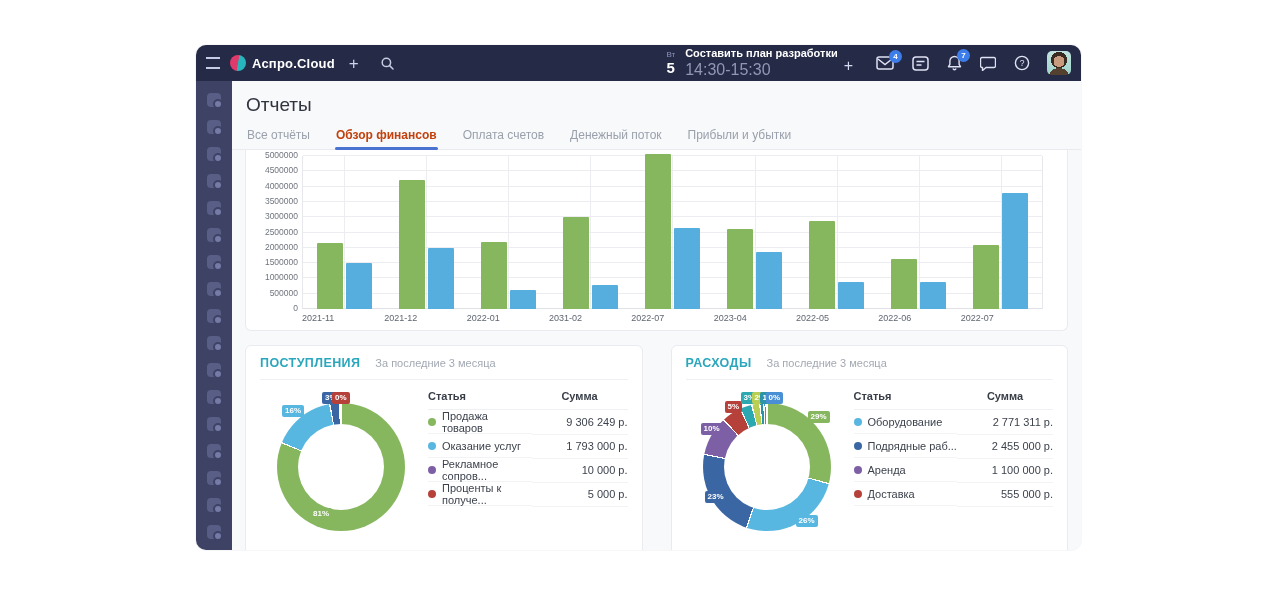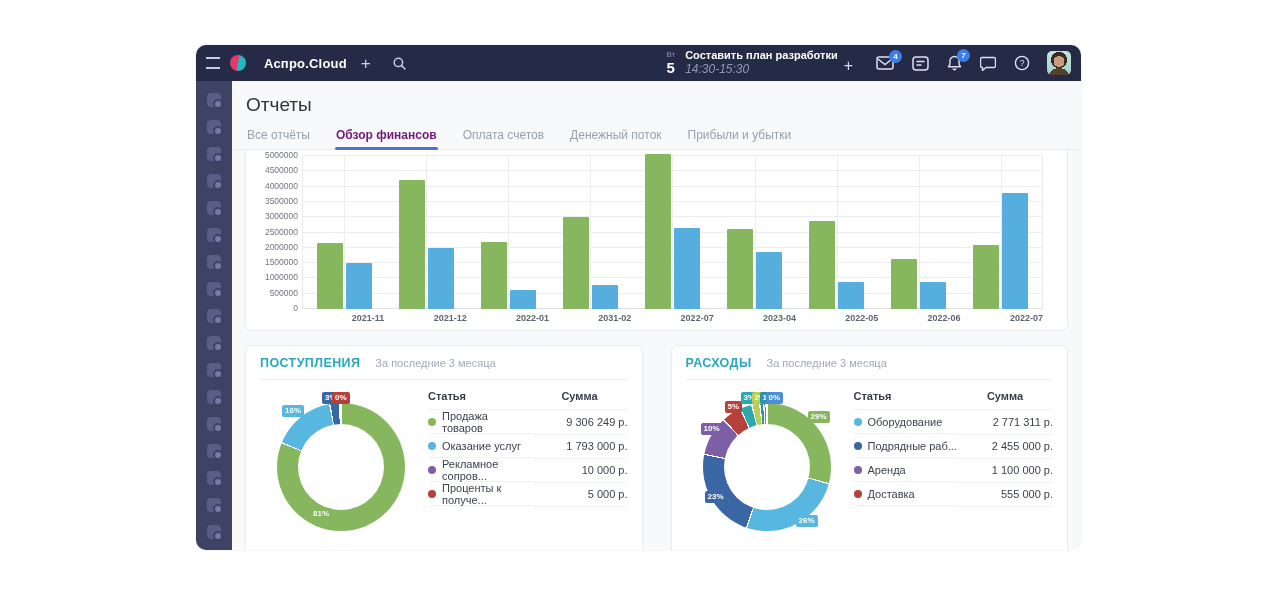--- a/index.html
+++ b/index.html
@@ -2,70 +2,70 @@
 <html><head>
 <meta charset="utf-8">
 <style>
   html,body{margin:0;padding:0;background:#fff;font-family:"Liberation Sans",sans-serif;}
   .stage{position:relative;width:1280px;height:597px;background:#fff;overflow:hidden;}
   .app{position:absolute;left:196px;top:45px;width:885px;height:505px;border-radius:10px;overflow:hidden;background:#f7f8fa;box-shadow:0 0 0 1px rgba(40,45,80,.04);}
 
   
   .topbar{height:36px;background:#252a47;display:flex;align-items:center;padding:0 10px 0 10px;box-sizing:border-box;color:#e8eaf5;}
   .hamburger{width:14px;height:8px;border-top:2px solid #c7cce6;border-bottom:2px solid #c7cce6;margin-right:10px;cursor:pointer;}
-  .logo{display:flex;align-items:center;gap:18px;margin-right:12px;}
+  .logo{display:flex;align-items:center;gap:6px;margin-right:12px;}
   .logo-mark{width:16px;height:16px;border-radius:50%;background:linear-gradient(100deg,#e0396b 48%,#27b6bd 52%);}
   .logo-text{font-size:13px;font-weight:bold;color:#fff;letter-spacing:.2px;}
   .tb-plus{font-size:17px;color:#cfd3ea;margin:0 12px 0 2px;cursor:pointer;line-height:1;}
   .tb-ico{position:relative;margin:0 9px;cursor:pointer;display:flex;align-items:center;}
   .tb-ico svg{display:block;}
   .badge{position:absolute;top:-6px;right:-8px;min-width:13px;height:13px;border-radius:7px;background:#3d7dea;color:#fff;font-size:8px;font-weight:bold;display:flex;align-items:center;justify-content:center;padding:0 2px;box-sizing:border-box;}
   .spacer{flex:1;}
   .datebox{text-align:center;line-height:1;margin-right:10px;}
   .datebox .wd{font-size:8px;color:#8c93ba;display:block;margin-bottom:1px;}
   .datebox .dd{font-size:15px;color:#fff;font-weight:bold;}
   .event{line-height:1.2;margin-right:4px;}
   .event .et{font-size:11px;font-weight:bold;color:#fff;}
-  .event .em{font-size:12px;color:#9097b5;font-style:italic;}
+  .event .em{font-size:16px;color:#9097b5;}
   .event-plus{font-size:16px;color:#d6daf0;margin:6px 14px 0 2px;cursor:pointer;}
   .avatar{width:24px;height:24px;border-radius:5px;margin-left:8px;cursor:pointer;
     background:
       radial-gradient(circle 5.5px at 12px 10.5px,#c89a7e 99%,transparent),
       radial-gradient(circle 8px at 12px 9px,#3a2b22 99%,transparent),
       radial-gradient(ellipse 10px 8px at 12px 25px,#53402f 99%,transparent),
       linear-gradient(#c2e4e0,#9fd3cc);}
 
   
   .appbody{display:flex;height:469px;}
   .sidebar{width:36px;background:#3e4366;display:flex;flex-direction:column;align-items:center;padding-top:6px;box-sizing:border-box;}
   .side-ico{width:16px;height:16px;margin:5px 0 6px;position:relative;cursor:pointer;opacity:.9;}
   .side-ico::before{content:"";position:absolute;inset:1px;border-radius:4px;background:#5b6189;}
   .side-ico::after{content:"";position:absolute;width:6px;height:6px;border-radius:50%;right:-1px;bottom:-1px;background:#7b81ad;border:2px solid #3e4366;}
 
   .main{flex:1;background:#f8f9fb;overflow:hidden;}
   .page-title{font-size:19px;color:#30343f;padding:13px 14px 8px;}
   .tabbar{display:flex;gap:24px;padding:0 14px;border-bottom:1px solid #e8eaef;}
   .tab{font-size:12px;color:#9aa1ac;padding:4px 1px 7px;cursor:pointer;position:relative;white-space:nowrap;}
-  .tab.active{color:#701a75;font-weight:bold;}
+  .tab.active{color:#c2410c;font-weight:bold;}
   .tab.active::after{content:"";position:absolute;left:0;right:0;bottom:-1px;height:3px;border-radius:2px;background:#4a72d1;}
 
   
   .chart-card{margin:0 13px;height:181px;background:#fff;border:1px solid #e9ebf0;border-top:none;border-radius:0 0 6px 6px;box-sizing:border-box;padding:6px 24px 0 10px;}
   .chart-wrap{position:relative;margin-left:46px;height:153px;border-left:1px solid #e6e8ec;border-right:1px solid #e6e8ec;}
   .ytick{position:absolute;right:100%;margin-right:5px;font-size:8.5px;color:#70757d;white-space:nowrap;transform:translateY(4px);}
   .gline{position:absolute;left:0;right:0;height:1px;background:#ecedf0;}
   .gline.base{background:#dfe1e5;}
   .groups{position:absolute;inset:0;display:flex;}
   .bgroup{flex:1;position:relative;display:flex;align-items:flex-end;justify-content:center;gap:3px;}
   .vline{position:absolute;left:50%;top:0;bottom:0;width:1px;background:#ecedf0;}
   .bar{width:26px;border-radius:1px 1px 0 0;position:relative;}
   .bar.g{background:#86b75e;}
   .bar.b{background:#55aedd;}
   .xrow{display:flex;margin-left:46px;margin-top:4px;}
-  .xlab{flex:1;text-align:right;font-size:9px;color:#5f6570;font-weight:bold;}
+  .xlab{flex:1;text-align:left;font-size:9px;color:#5f6570;}
 
   
   .panels{display:flex;gap:28px;margin:14px 13px 0;}
   .panel{flex:1;background:#fff;border:1px solid #e9ebf0;border-radius:6px;box-sizing:border-box;height:217px;padding:10px 14px 0;}
   .panel-head{display:flex;align-items:baseline;gap:15px;border-bottom:1px solid #eef0f3;padding-bottom:9px;}
   .panel-title{font-size:12.5px;font-weight:bold;color:#2aa7bd;letter-spacing:.4px;}
   .panel-sub{font-size:11px;color:#a3a9b3;}
   .panel-content{display:flex;margin-top:4px;}
   .donut-wrap{width:150px;height:150px;position:relative;flex:none;margin:8px 12px 0 6px;}
   .donut{position:absolute;left:11px;top:11px;width:128px;height:128px;border-radius:50%;}

